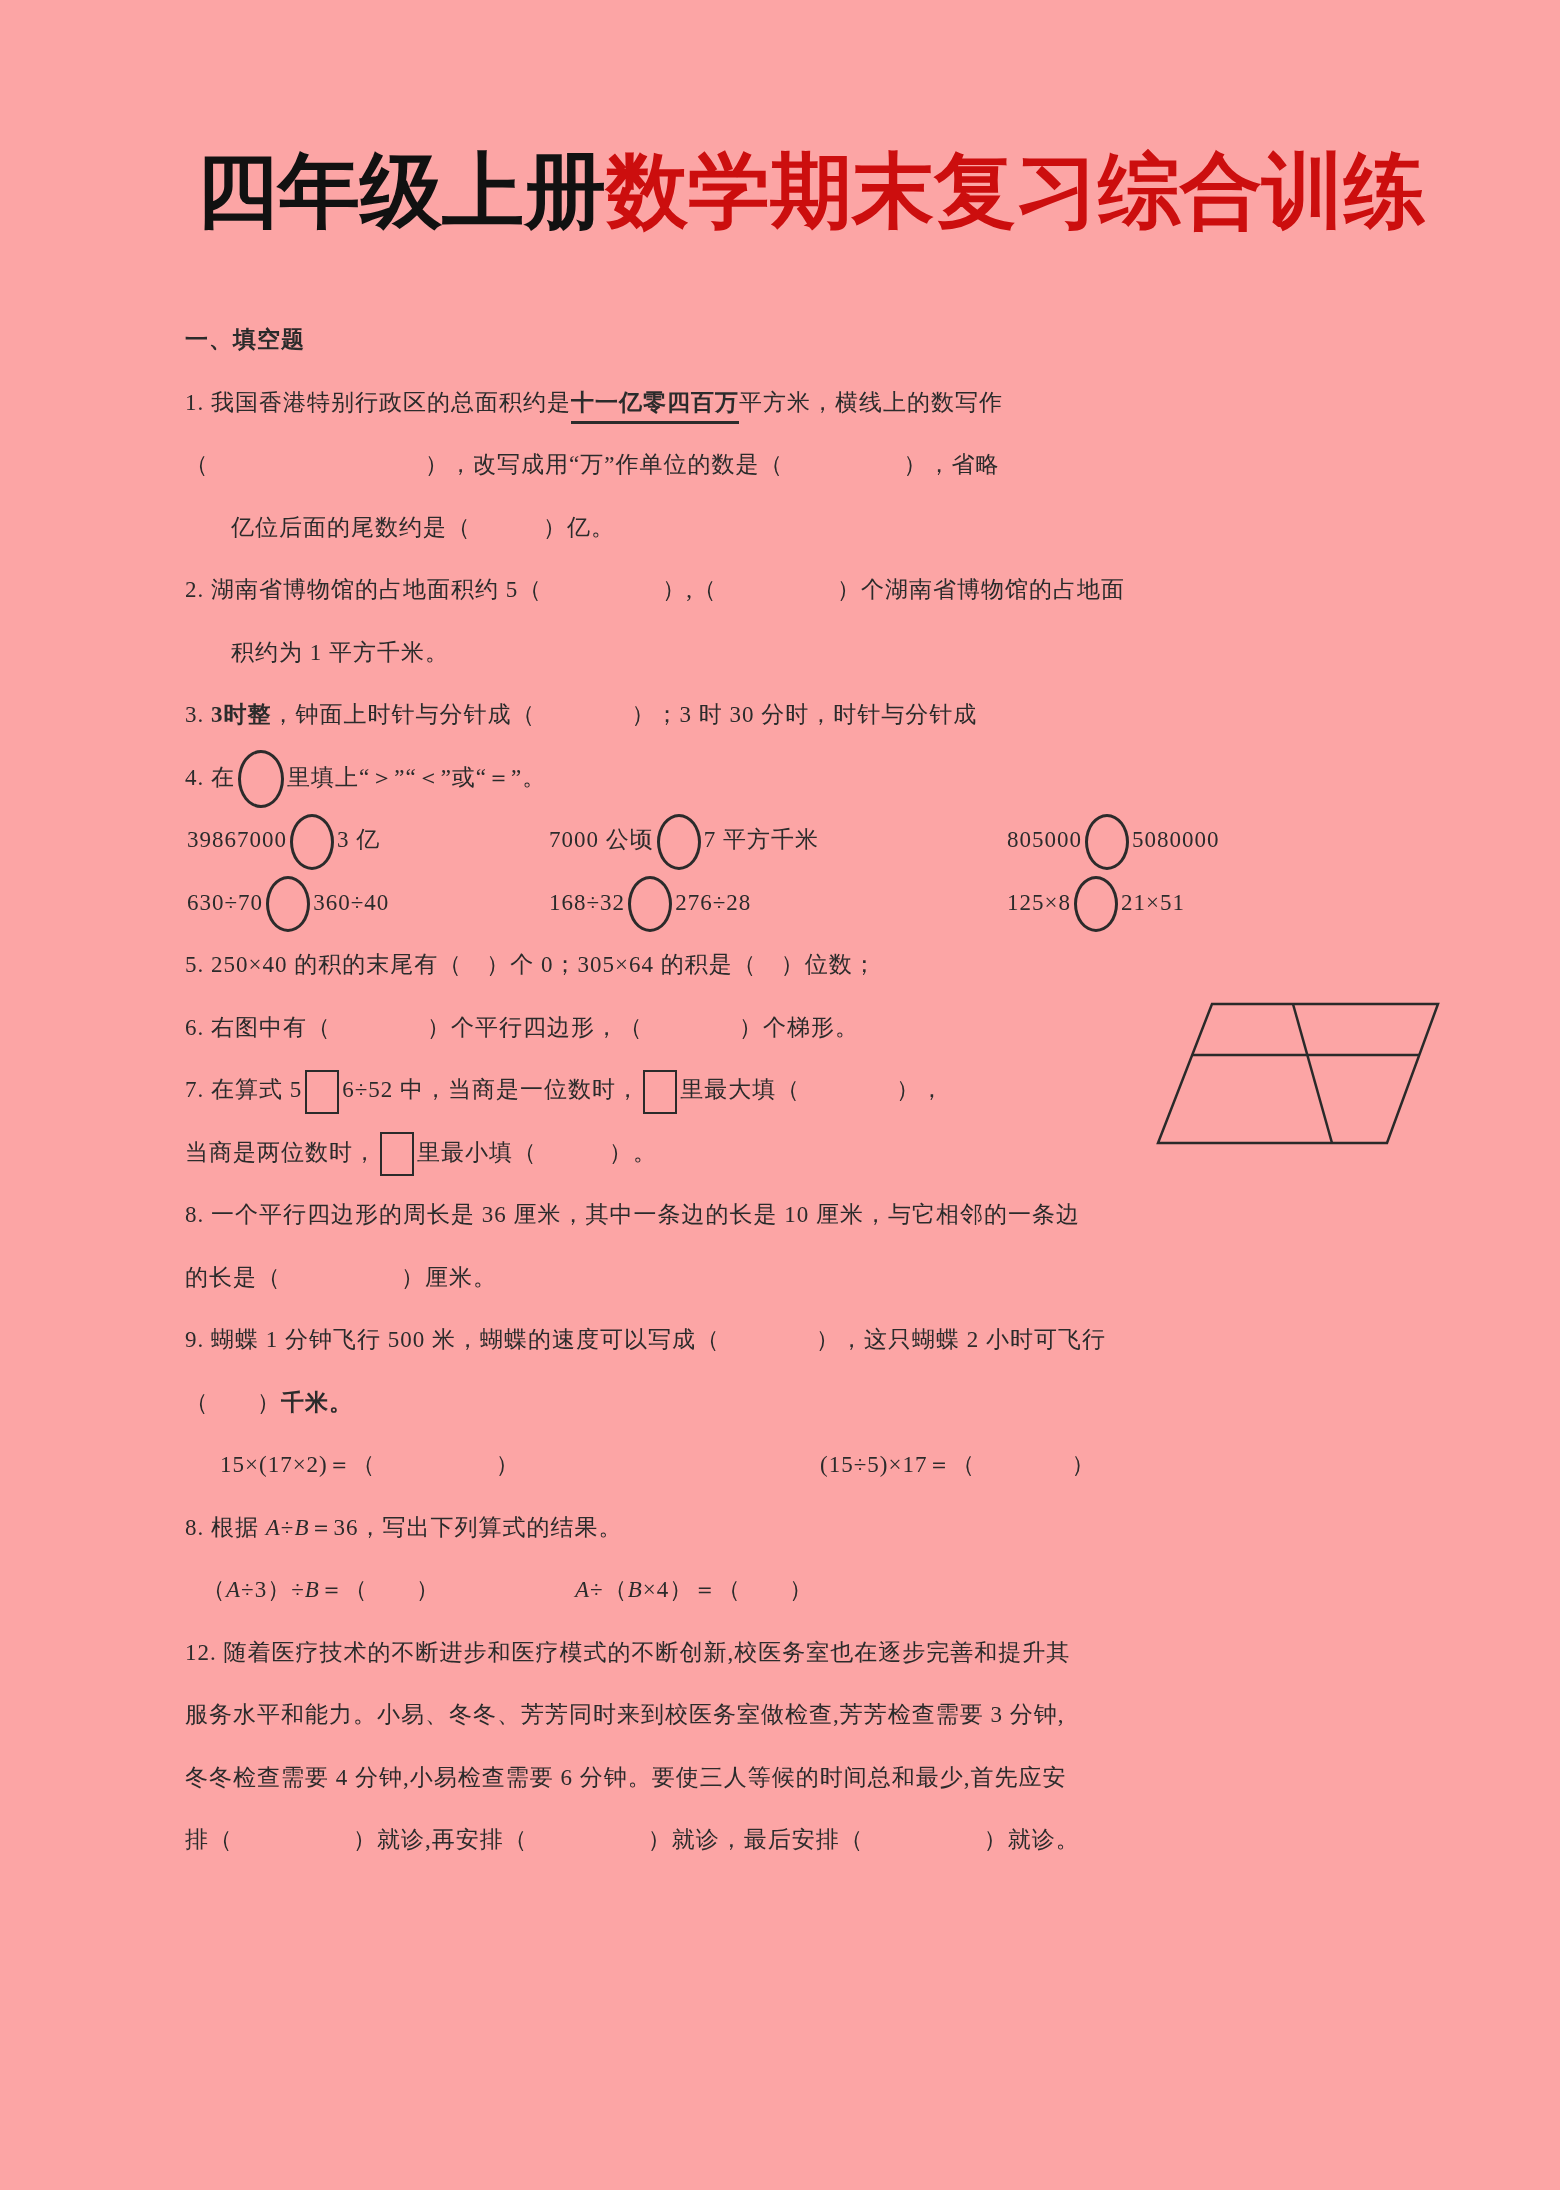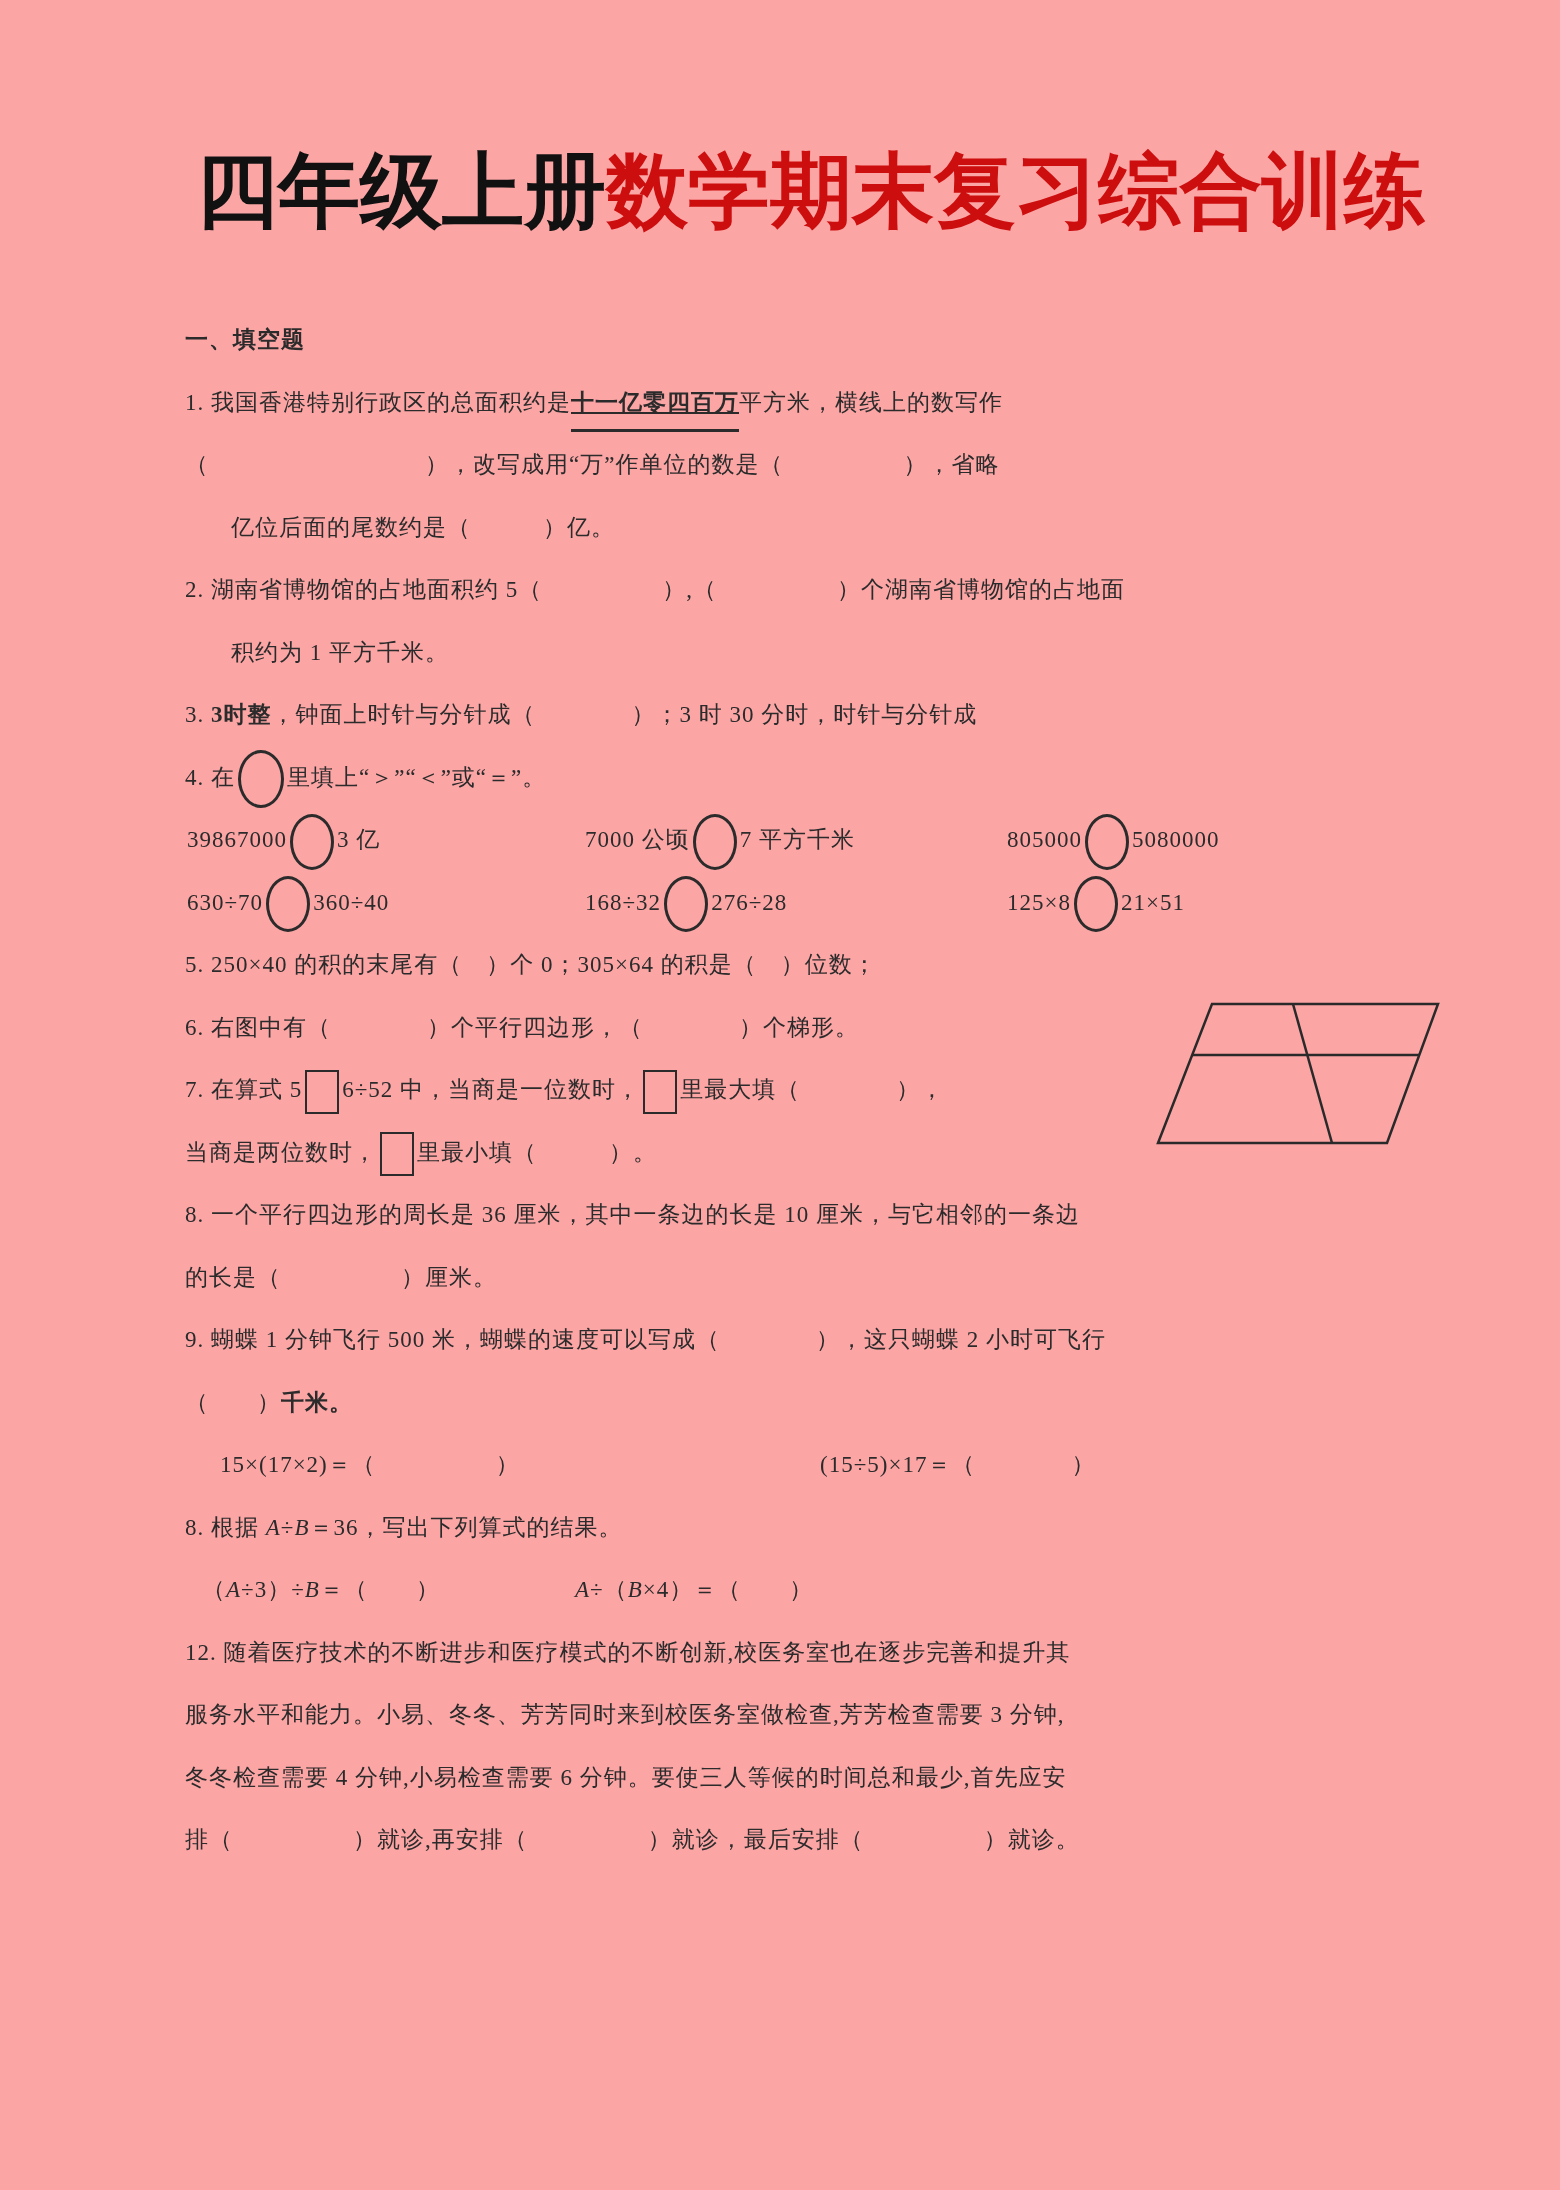--- a/index.html
+++ b/index.html
@@ -24,40 +24,40 @@
   .content{
     position:absolute;left:185px;top:309px;width:1250px;
     font-size:23px;letter-spacing:1px;
     line-height:62.5px;
   }
   .line{
     margin:0;height:62.5px;line-height:62.5px;
     white-space:pre;position:relative;
   }
   .b{font-weight:bold;}
-  .bu{font-weight:bold;border-bottom:3px solid #2b2b2b;padding-bottom:14px;text-decoration:underline;}
+  .bu{font-weight:bold;border-bottom:3px solid #2b2b2b;padding-bottom:6px;}
   .i{font-style:italic;}
   .ind45{padding-left:46px;}
   .ind40{padding-left:40px;}
   .circle{
     display:inline-block;width:44px;height:56px;
     border:3px solid #2b2b2b;border-radius:50%;
     vertical-align:middle;margin:0 3px;
     box-sizing:border-box;
   }
   .circle.sm{width:46px;height:58px;}
   .square{
     display:inline-block;width:34px;height:44px;
     border:2.5px solid #2b2b2b;
     vertical-align:middle;margin:0 3px;
     box-sizing:border-box;
   }
   .cmp{position:absolute;top:0;white-space:pre;}
   .c1{left:2px;}
-  .c2{left:400px;}
+  .c2{left:364px;}
   .c3{left:822px;}
   .pos{position:absolute;top:0;white-space:pre;}
   .figure{position:absolute;left:1150px;top:995px;}
 </style>
 </head>
 <body>
 
 <div class="page">
 
   <h1 class="title"><span style="color: rgb(17, 17, 17);">四年级上册</span><span style="color: rgb(204, 14, 14);">数学期末复习综合训练</span></h1>

